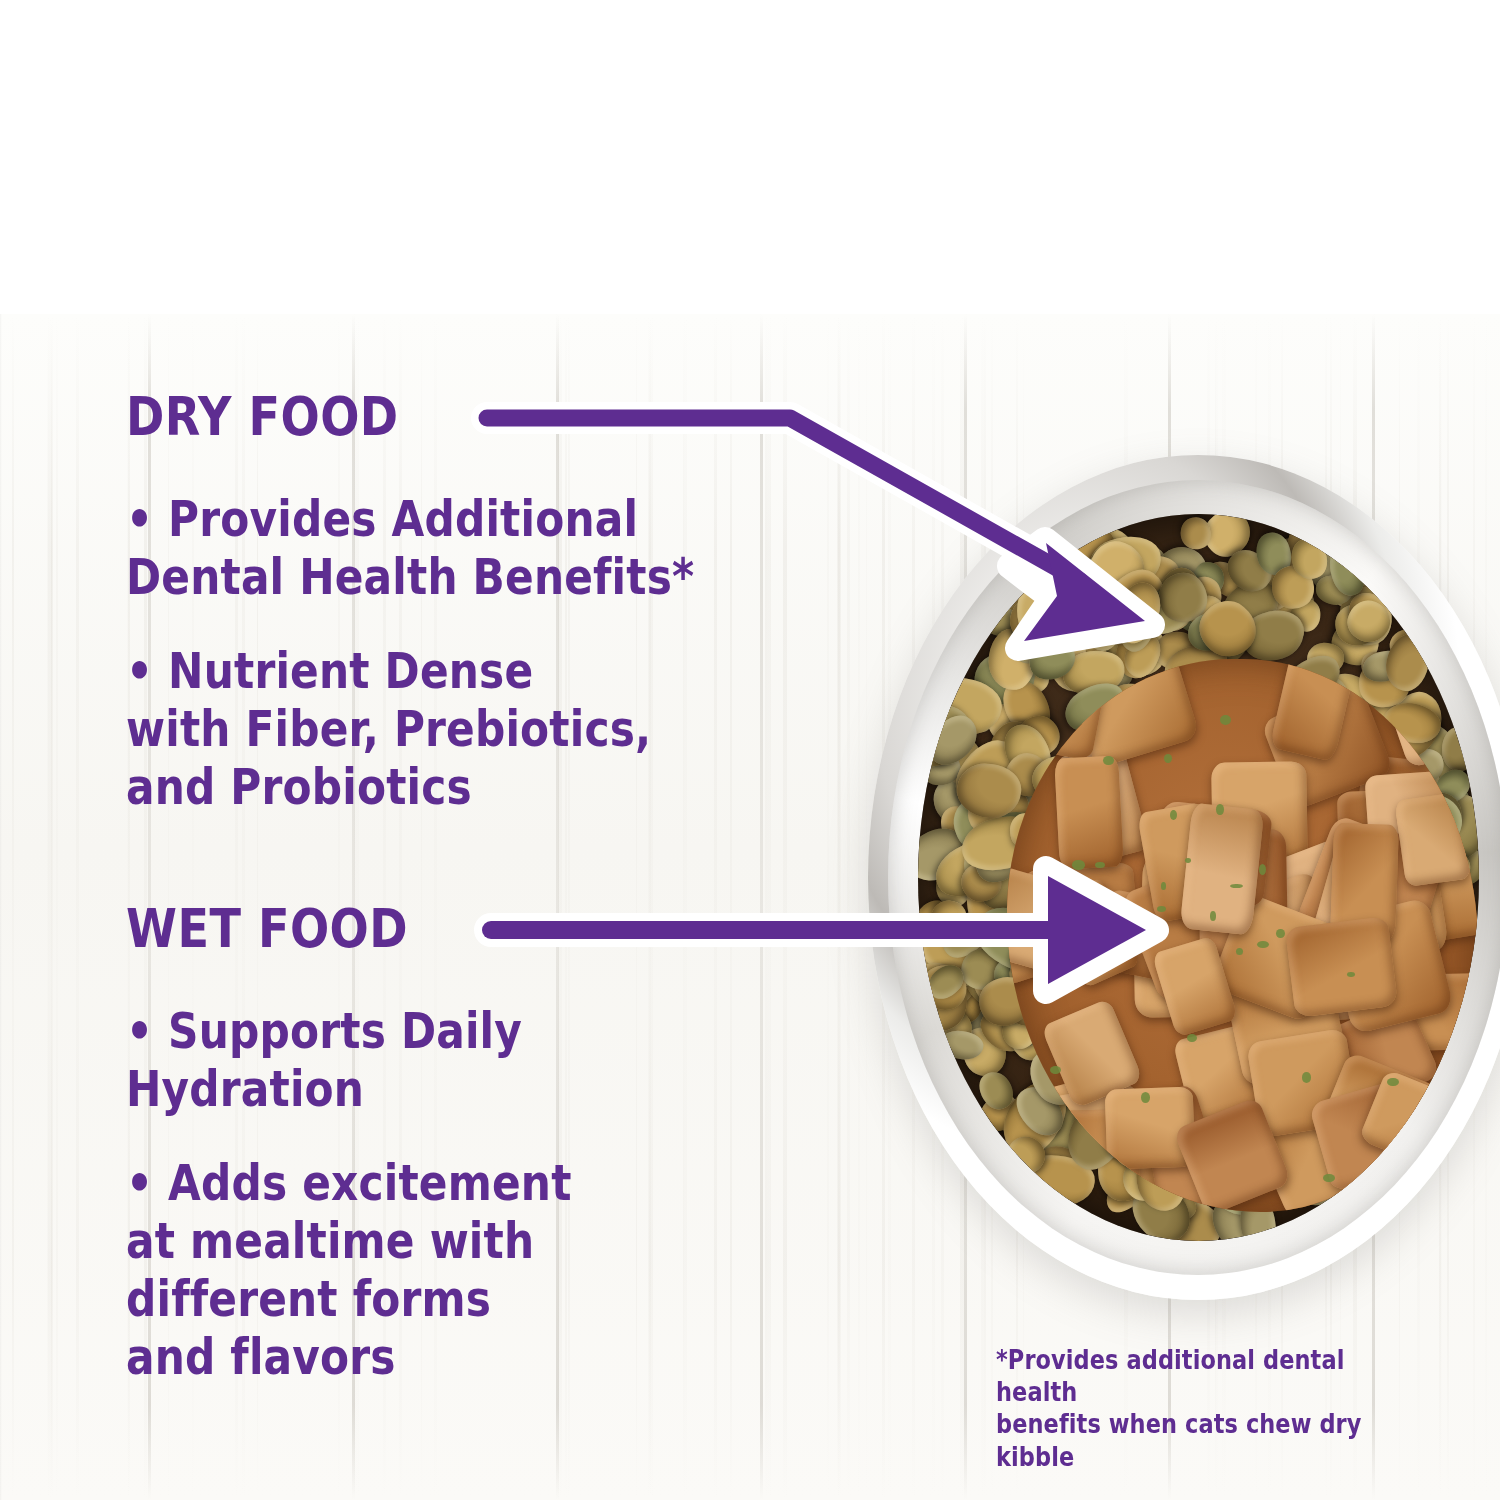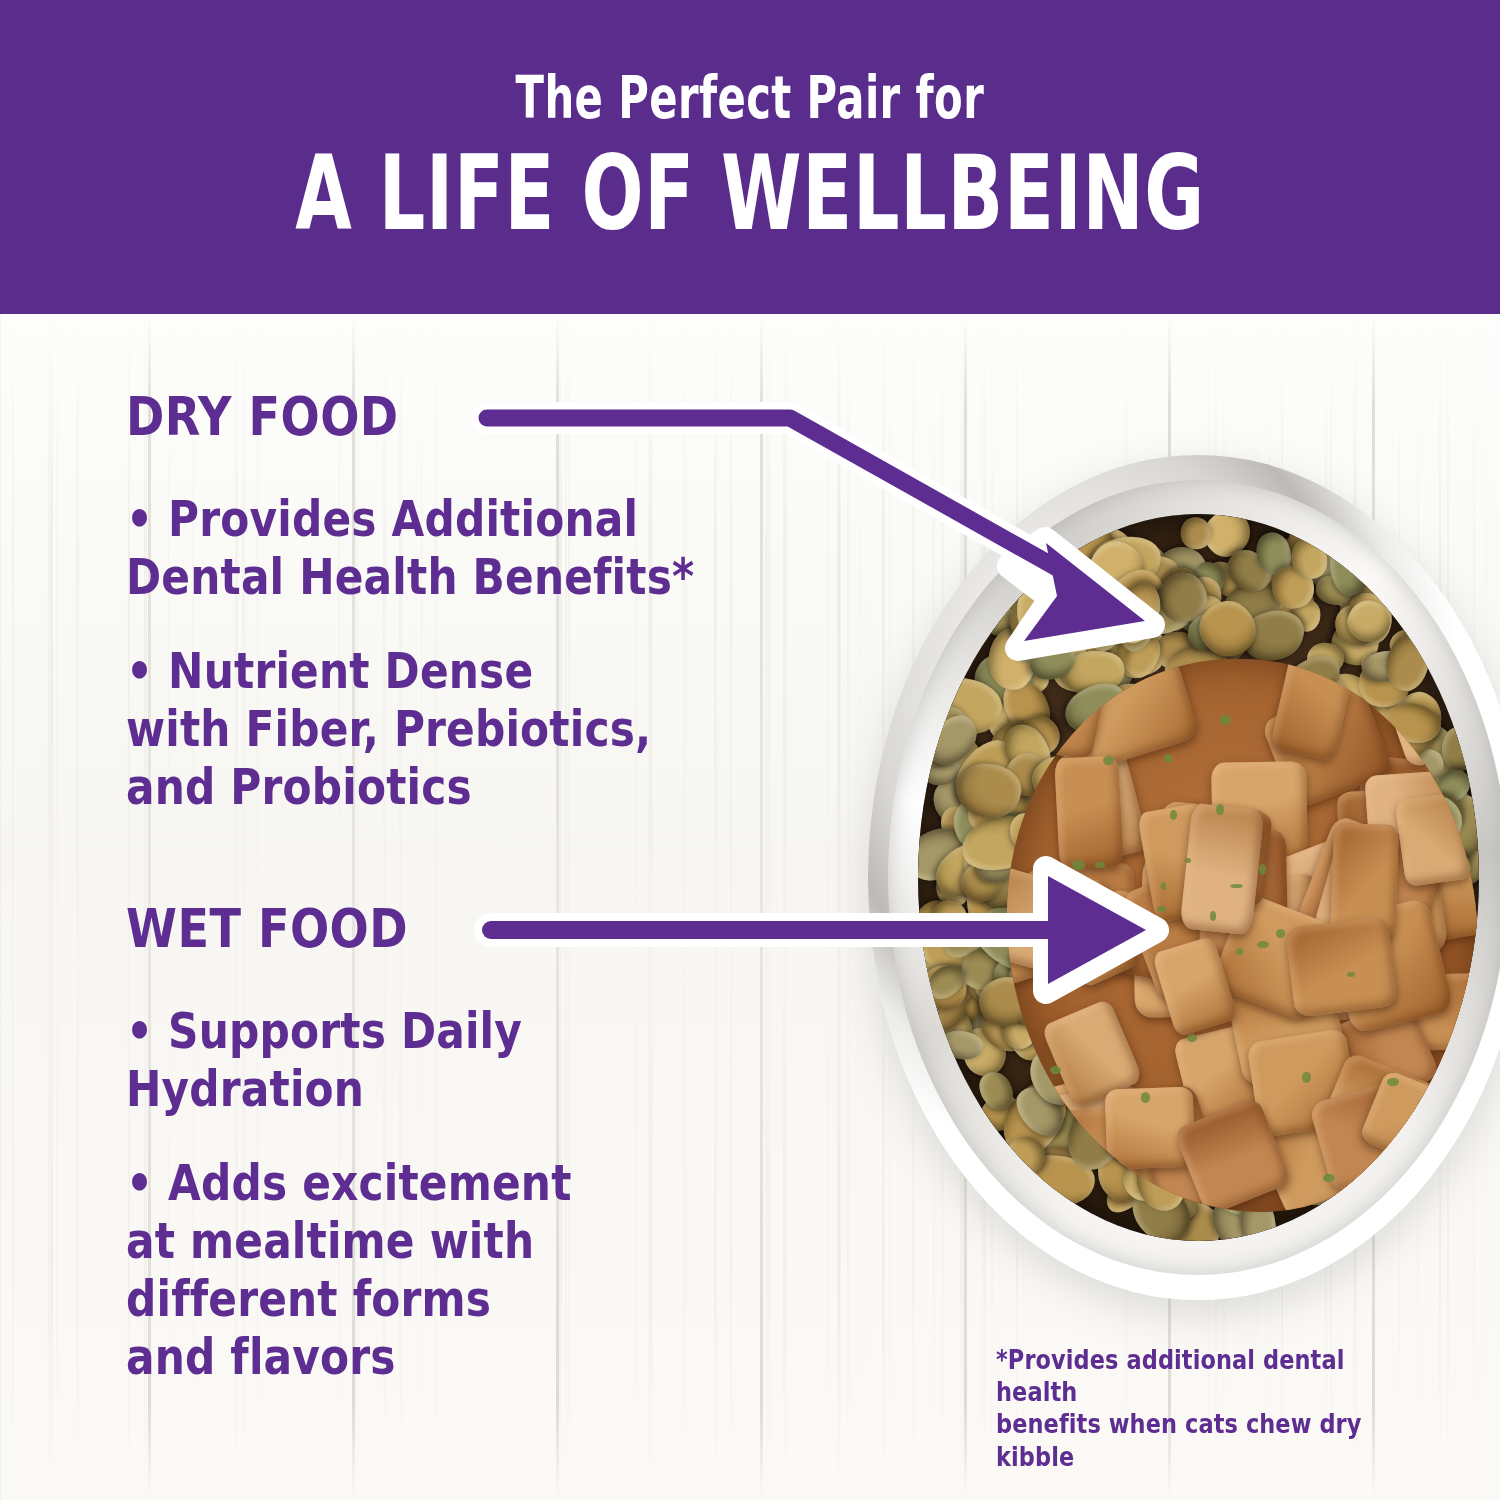--- a/index.html
+++ b/index.html
@@ -165,24 +165,20 @@
     letter-spacing:0.1px;
     transform:scaleX(.96);
     transform-origin:left top;
   }
 </style>
 </head>
 <body>
 
 <div id="stage">
 
-  <div id="header">
-    <div id="header-sub">The Perfect Pair for</div>
-    <div id="header-title">A LIFE OF WELLBEING</div>
-  </div>
 
   <div id="wood">
       <div class="plank-seam" style="left: 148px;"></div>
       <div class="plank-seam" style="left: 352px;"></div>
       <div class="plank-seam" style="left: 556px;"></div>
       <div class="plank-seam" style="left: 760px;"></div>
       <div class="plank-seam" style="left: 964px;"></div>
       <div class="plank-seam" style="left: 1168px;"></div>
       <div class="plank-seam" style="left: 1372px;"></div>
       <div class="grain" style="left: 12px; width: 2.1px; opacity: 0.58;"></div>

